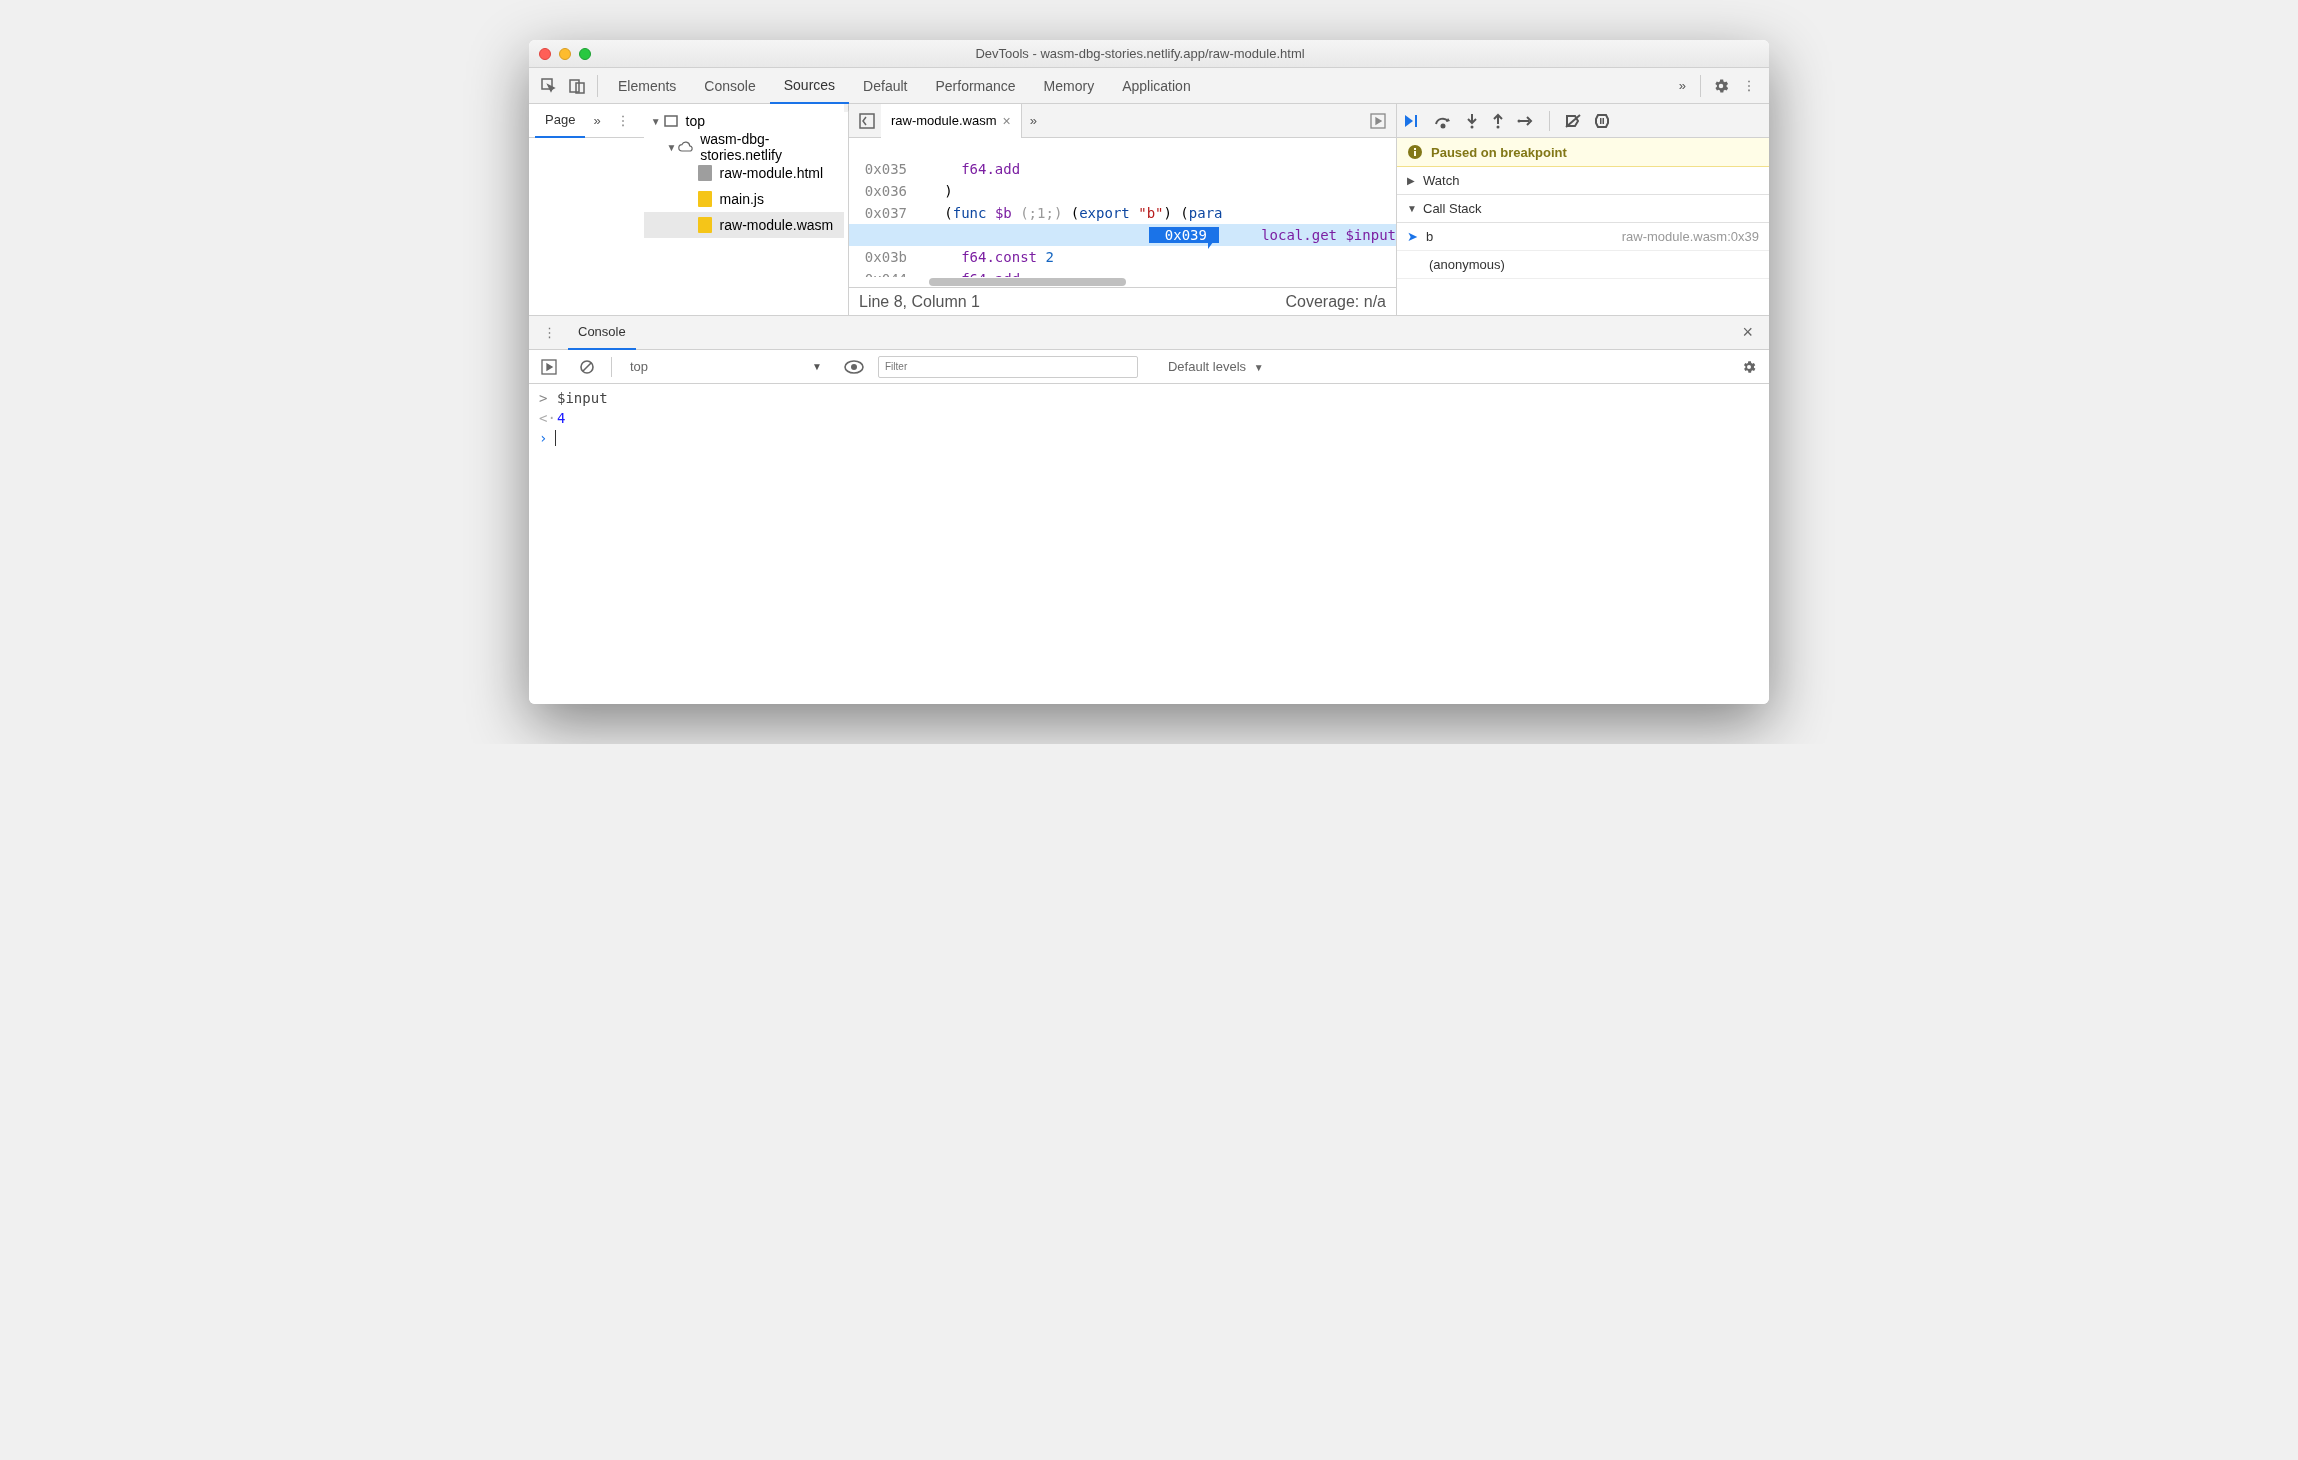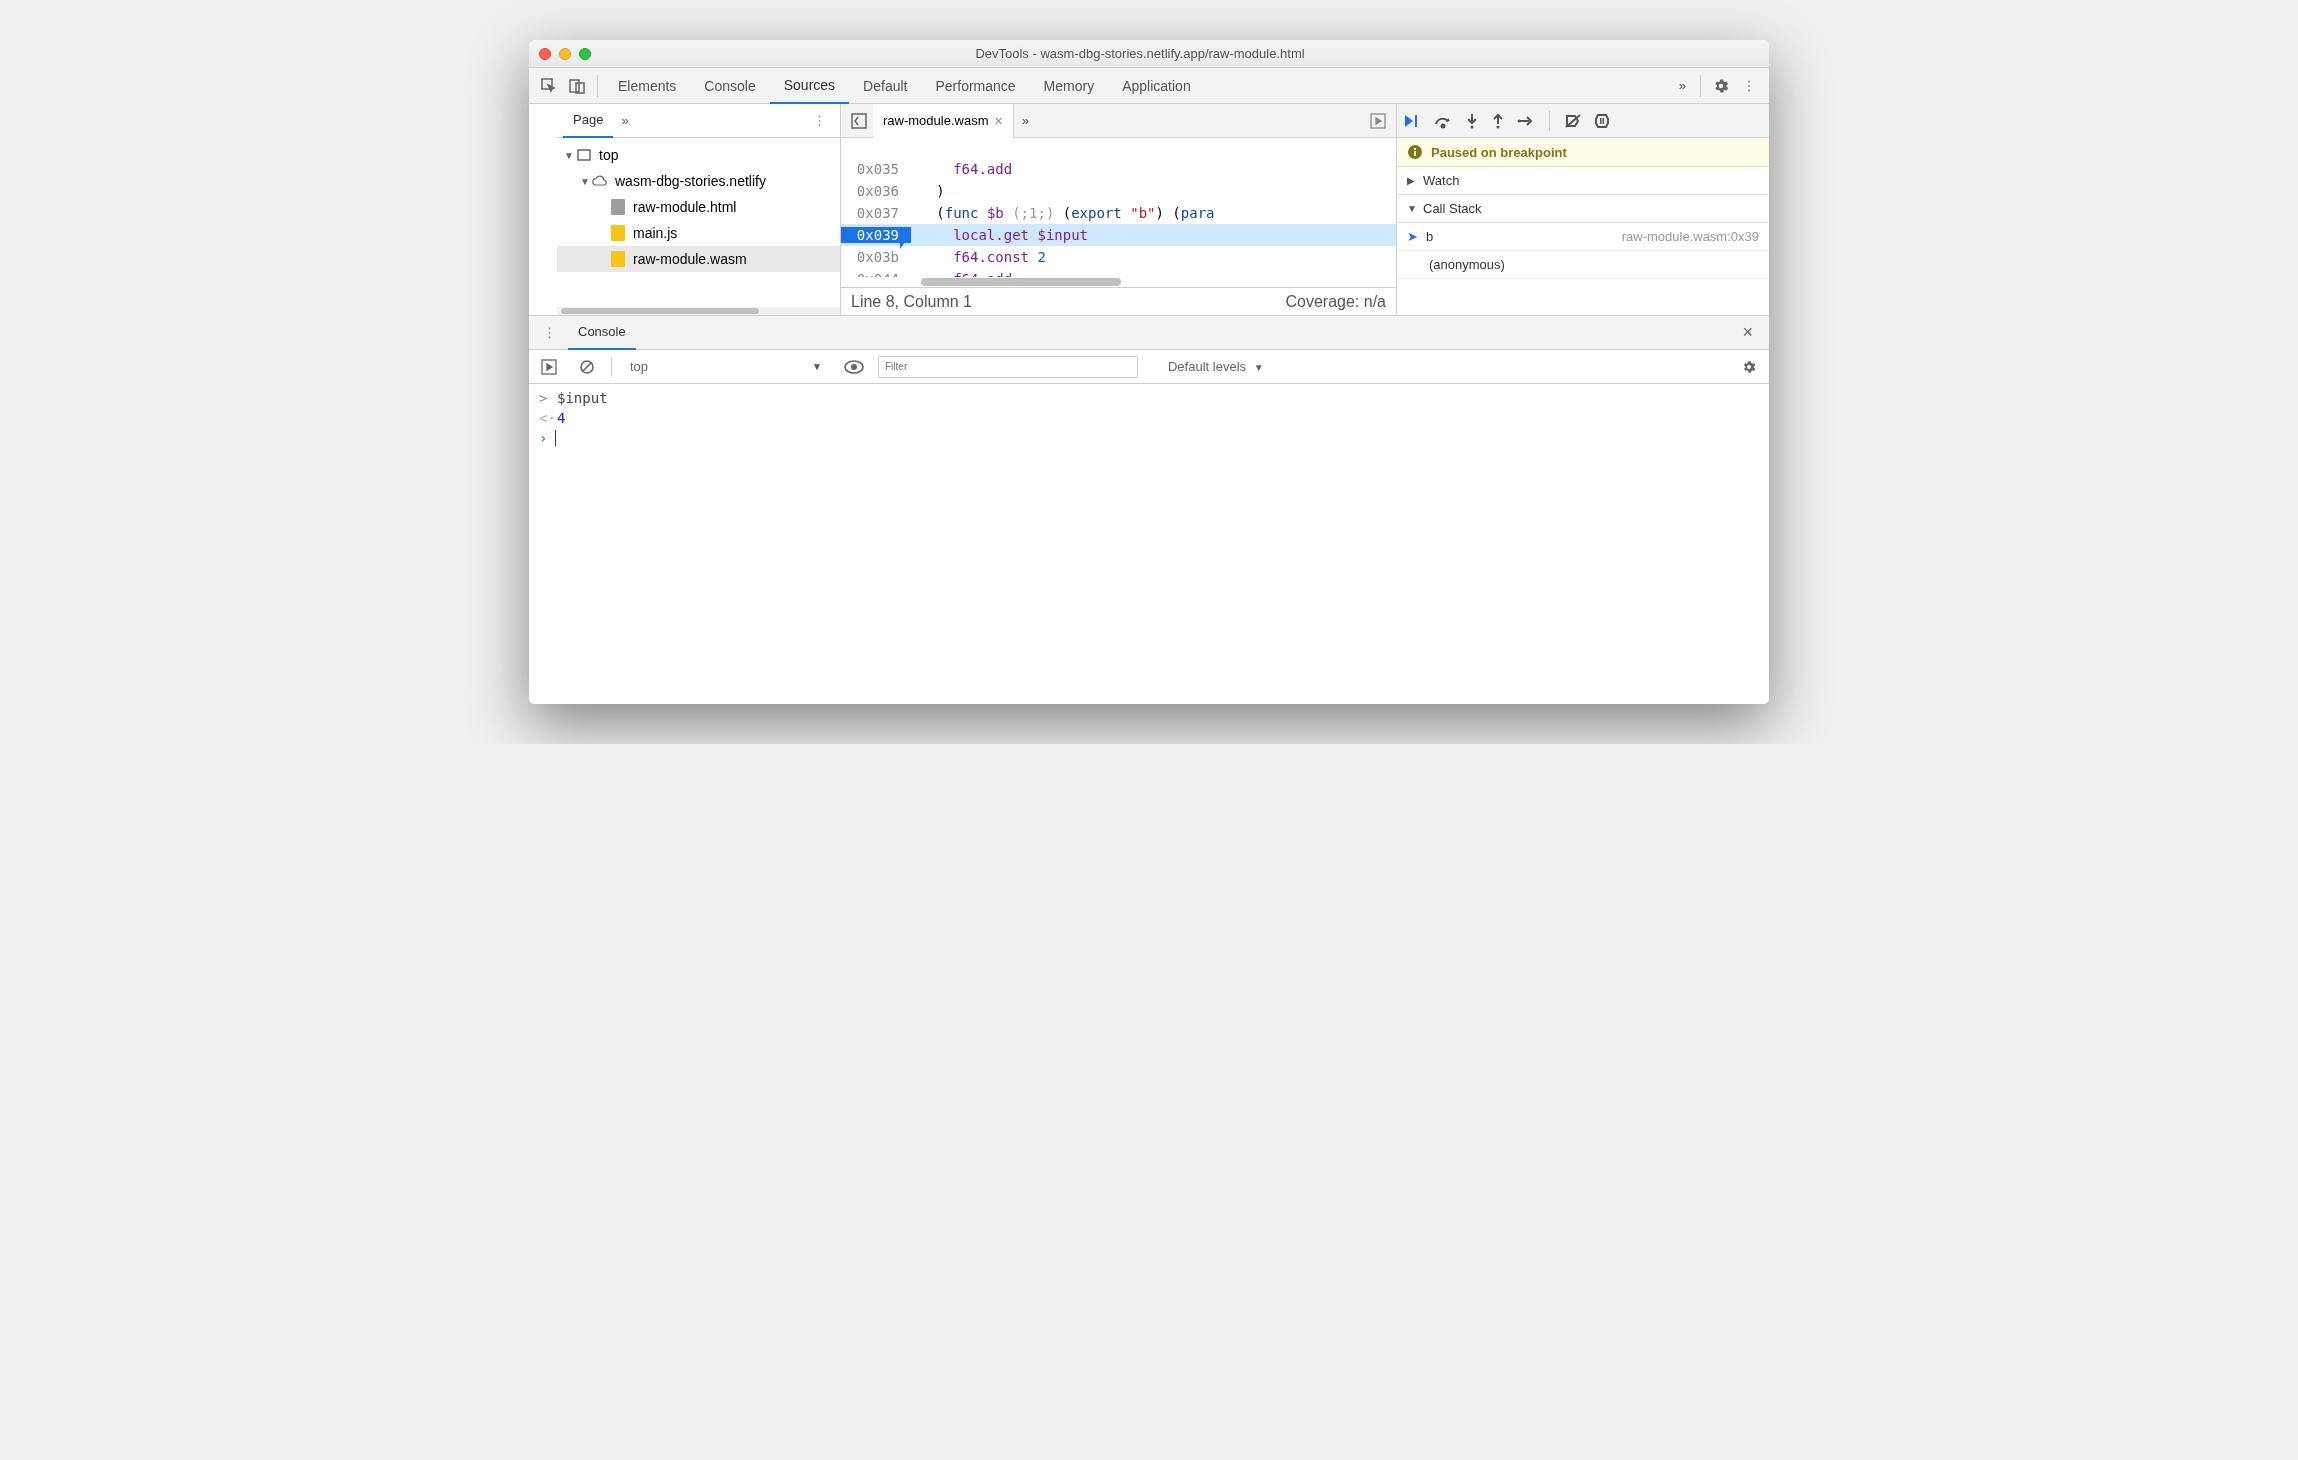--- a/index.html
+++ b/index.html
@@ -40,21 +40,21 @@
   display:flex; align-items:center; padding: 0 6px;
   background:#f3f3f3;
 }
 .tb-icon { width:28px; height:28px; display:flex; align-items:center; justify-content:center; color:#666; cursor:pointer; }
 .tb-sep { width:1px; height:22px; background:#ccc; margin:0 6px;}
 .tabs { display:flex; flex:1; }
 .tab { padding: 0 14px; height:36px; display:flex; align-items:center; color:#555; cursor:pointer; font-size:14px;}
 .tab.active { color:#333; border-bottom: 2px solid #1a73e8; font-weight:500;}
 .over { color:#555; padding:0 8px; }
 .main { display:flex; height: 212px; border-bottom:1px solid #d0d0d0;}
-.left-pane { width: 284px; border-right:1px solid #d0d0d0; display:flex; flex-direction:column; background:#fff;margin-left:28px;}
+.left-pane { width: 320px; border-right:1px solid #d0d0d0; display:flex; flex-direction:row; background:#fff;}
 .left-tabs { height:34px; display:flex; align-items:center; border-bottom:1px solid #d0d0d0; padding:0 6px;}
 .left-tab { padding:0 10px; height:34px; display:flex; align-items:center; color:#555; cursor:pointer;}
 .left-tab.active { color:#333; border-bottom:2px solid #1a73e8;}
 .kebab { margin-left:auto; color:#777; padding:0 8px; cursor:pointer;}
 .tree { flex:1; overflow:auto; font-size:14px; padding-top:4px;}
 .tree-row { display:flex; align-items:center; height:26px; padding-left:6px; cursor:pointer;}
 .tree-row.sel { background:#e8e8e8;}
 .caret { width:12px; color:#666; font-size:10px; text-align:center;}
 .ticon { width:18px; height:18px; margin-right:6px; display:flex; align-items:center; justify-content:center;}
 .file-gray { background:#9e9e9e; width:14px; height:16px; border-radius:1px;}
@@ -63,21 +63,21 @@
 .scrollbar-h::before { content:''; display:block; width:70%; height:6px; margin:1px 0 0 4px; background:#c0c0c0; border-radius:3px;}
 .mid-pane { flex:1; border-right:1px solid #d0d0d0; display:flex; flex-direction:column;}
 .mid-tabs { height:34px; display:flex; align-items:center; border-bottom:1px solid #d0d0d0; padding:0 4px; background:#f3f3f3;}
 .mid-tab { padding:0 10px; height:34px; display:flex; align-items:center; gap:6px; background:#fff; border-right:1px solid #d0d0d0; cursor:pointer;}
 .close-x { color:#888; font-size:14px;}
 .code { flex:1; font-family: Menlo, Consolas, monospace; font-size:14px; overflow:hidden; position:relative;margin-top:20px;}
 .cline { display:flex; height:22px; align-items:center; white-space:pre;}
 .ln { width:70px; text-align:right; padding-right:12px; color:#888; background:#fff;}
 .ln.bp { background:#1a73e8; color:#fff; position:relative;}
 .ln.bp::after { content:''; position:absolute; right:-8px; top:0; border:11px solid transparent; border-left:8px solid #1a73e8;}
-.cline.hl { background:#cfe8fc;}
+.cline.hl { background:#cfe8fc;justify-content:flex-end;}
 .kw1 { color:#0d47a1;}
 .kw2 { color:#7b1fa2;}
 .str { color:#b71c1c;}
 .num { color:#1565c0;}
 .cmt { color:#999;}
 .code-scroll-h { height:10px; display:flex; align-items:center;}
 .code-scroll-h::before { content:''; display:block; width:36%; height:8px; margin-left:80px; background:#c0c0c0; border-radius:4px;}
 .status { height:28px; border-top:1px solid #d0d0d0; display:flex; align-items:center; padding:0 10px; color:#555; font-size:16px;}
 .status-r { margin-left:auto;}
 .right-pane { width:372px; display:flex; flex-direction:column;}

